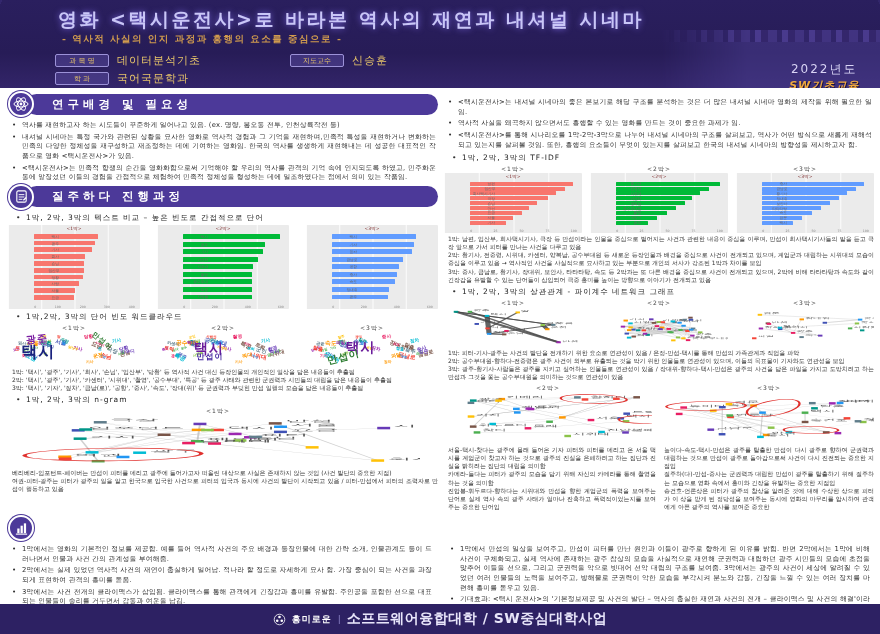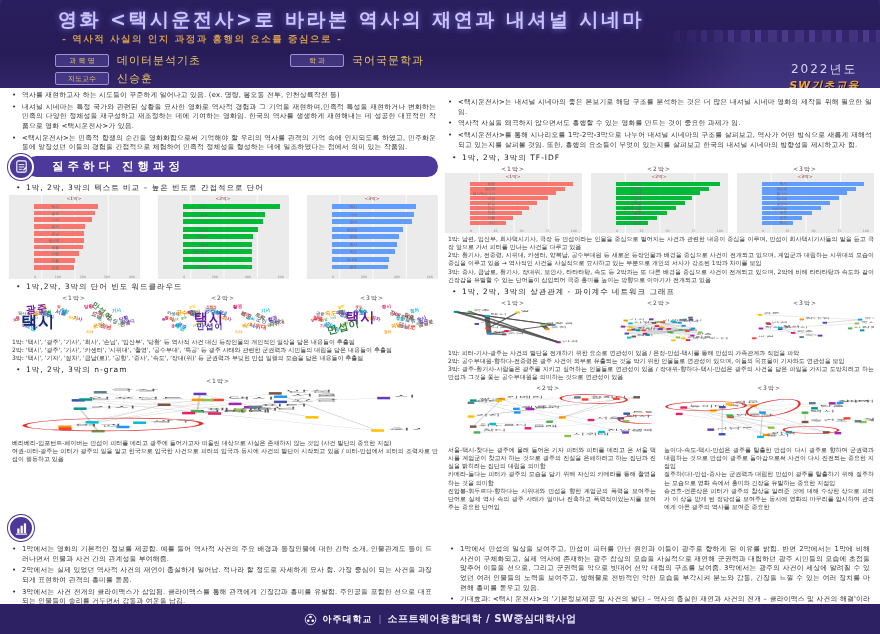--- a/index.html
+++ b/index.html
@@ -86,54 +86,67 @@
   
   #results { position:absolute; left:8px; top:512px; width:864px; background:#fff; z-index:4; padding-top:2px; }
   #results .sec-head { width:420px; }
   .res-cols { display:flex; gap:12px; }
   .res-cols > div { flex:1; }
 
   .footer { position:absolute; left:0; bottom:0; width:880px; height:30px; background:#2d2163;
     z-index:6; display:flex; align-items:center; justify-content:center; gap:6px; }
   .footer .uni { color:#fff; font-weight:bold; font-size:9px; letter-spacing:1px; }
   .footer .sep { color:#8f85c9; font-size:9px; }
-  .footer .div { color:#e8e5fa; font-weight:bold; font-size:10px; letter-spacing:.5px; }
+  .footer .div { color:#e8e5fa; font-weight:bold; font-size:14px; letter-spacing:.5px; }
   .logo-mark { width:13px; height:13px; }
 </style>
 </head>
 <body>
 
 <div id="poster">
 
   <div class="banner">
     <div class="skyline"></div>
     <div class="title">영화 &lt;택시운전사&gt;로 바라본 역사의 재연과 내셔널 시네마</div>
     <div class="subtitle">- 역사적 사실의 인지 과정과 흥행의 요소를 중심으로 -</div>
     <div class="fields">
       <div class="field">
         <span class="fl">과 목 명</span>
         <span class="fv">데이터분석기초</span>
       </div>
       <div class="field">
+        <span class="fl">지도교수</span>
+        <span class="fv">신승훈</span>
+      </div>
+      <div class="field">
         <span class="fl">학    과</span>
         <span class="fv">국어국문학과</span>
-      </div>
-      <div class="field">
-        <span class="fl">지도교수</span>
-        <span class="fv">신승훈</span>
       </div>
     </div>
     <div class="badge">
       <div class="yr">2022년도</div>
       <div class="prog">SW기초교육</div>
       <div class="ev">SOFTCON</div>
     </div>
   </div>
 
   <div class="col" id="col-left">
+    <div class="sec-head">
+      <span class="sec-icon">
+        <svg width="16" height="16" viewBox="0 0 16 16">
+            <g fill="none" stroke="#fff" stroke-width="1">
+              <ellipse cx="8" cy="8" rx="7" ry="3"></ellipse>
+              <ellipse cx="8" cy="8" rx="7" ry="3" transform="rotate(60 8 8)"></ellipse>
+              <ellipse cx="8" cy="8" rx="7" ry="3" transform="rotate(120 8 8)"></ellipse>
+            </g>
+            <circle cx="8" cy="8" r="1.4" fill="#fff"></circle>
+          </svg>
+      </span>
+      <span class="sec-pill">연구배경 및 필요성</span>
+    </div>
     <div class="bullets">
         <div class="bullet">
           <span class="dot">•</span>
           <span class="bt">역사를 재현하고자 하는 시도들이 꾸준하게 일어나고 있음. (ex. 명량, 봉오동 전투, 인천상륙작전 등)</span>
         </div>
         <div class="bullet">
           <span class="dot">•</span>
           <span class="bt">내셔널 시네마는 특정 국가와 관련된 상황을 묘사한 영화로 역사적 경험과 그 기억을 재현하며,민족적 특성을 재현하거나 변화하는 민족의 다양한 정체성을 재구성하고 재조정하는 데에 기여하는 영화임. 한국의 역사를 생생하게 재현해내는 데 성공한 대표적인 작품으로 영화 &lt;택시운전사&gt;가 있음.</span>
         </div>
         <div class="bullet">
@@ -1097,34 +1110,34 @@
             <span class="bt">해당 분석을 통해 역사 영화의 구조는 1막-2막-3막으로 갈 수록 그 재연의 정도가 구체화되어야 하며, 관객에게 긴장을 유발할 수 있는 큰 사건이 존재해야 함을 보여줌.</span>
           </div>
           <div class="bullet">
             <span class="dot">•</span>
             <span class="bt">전반적인 서사가 만섭과 피터를 중심으로 이루어지며,</span>
           </div>
         </div>
       <div class="bullets">
           <div class="bullet">
             <span class="dot">•</span>
-            <span class="bt">1막에서 만섭의 일상을 보여주고, 만섭이 피터를 만난 원인과 이들이 광주로 향하게 된 이유를 밝힘. 반면 2막에서는 1막에 비해 사건이 구체화되고, 실제 역사에 존재하는 광주 참상의 모습을 사실적으로 재연해 군권력과 대립하던 광주 시민들의 모습에 초점을 맞추어 이들을 선으로, 그리고 군권력을 악으로 빗대어 선악 대립의 구조를 보여줌. 3막에서는 광주의 사건이 세상에 알려질 수 있었던 여러 인물들의 노력을 보여주고, 방해물로 전반적인 악한 모습을 부각시켜 분노와 감동, 긴장을 느낄 수 있는 여러 장치를 마련해 흥미를 돋우고 있음.</span>
+            <span class="bt">1막에서 만섭의 일상을 보여주고, 만섭이 피터를 만난 원인과 이들이 광주로 향하게 된 이유를 밝힘. 반면 2막에서는 1막에 비해 사건이 구체화되고, 실제 역사에 존재하는 광주 참상의 모습을 사실적으로 재연해 군권력과 대립하던 광주 시민들의 모습에 초점을 맞추어 이들을 선으로, 그리고 군권력을 악으로 빗대어 선악 대립의 구조를 보여줌. 3막에서는 광주의 사건이 세상에 알려질 수 있었던 여러 인물들의 노력을 보여주고, 방해물로 군권력이 악한 모습을 부각시켜 분노와 감동, 긴장을 느낄 수 있는 여러 장치를 마련해 흥미를 돋우고 있음.</span>
           </div>
           <div class="bullet">
             <span class="dot">•</span>
             <span class="bt">기대효과: &lt;택시 운전사&gt;의 '기본정보제공 및 사건의 발단 – 역사의 충실한 재연과 사건의 전개 – 클라이맥스 및 사건의 해결'이라는 구조와 만섭이라는 인물의 성장이라는 장치를 통해 민족의 정체성을 형성한 점을 잘 활용한다면 앞으로 더 흥미로운 한국의 내셔널 시네마가 탄생할 수 있을 것으로 기대함.</span>
           </div>
         </div>
     </div>
   </div>
 
   <div class="footer">
     <svg class="logo-mark" viewBox="0 0 16 16">
         <circle cx="8" cy="8" r="6.5" fill="none" stroke="#fff" stroke-width="1"></circle>
         <circle cx="8" cy="5" r="1.6" fill="#fff"></circle>
         <circle cx="5.2" cy="9.5" r="1.6" fill="#fff"></circle>
         <circle cx="10.8" cy="9.5" r="1.6" fill="#fff"></circle>
       </svg>
-    <span class="uni">아주대학교</span>
+    <span class="uni">흥미로운</span>
     <span class="sep">|</span>
     <span class="div">소프트웨어융합대학 / SW중심대학사업</span>
   </div>
 </div>
 
 </body></html>

